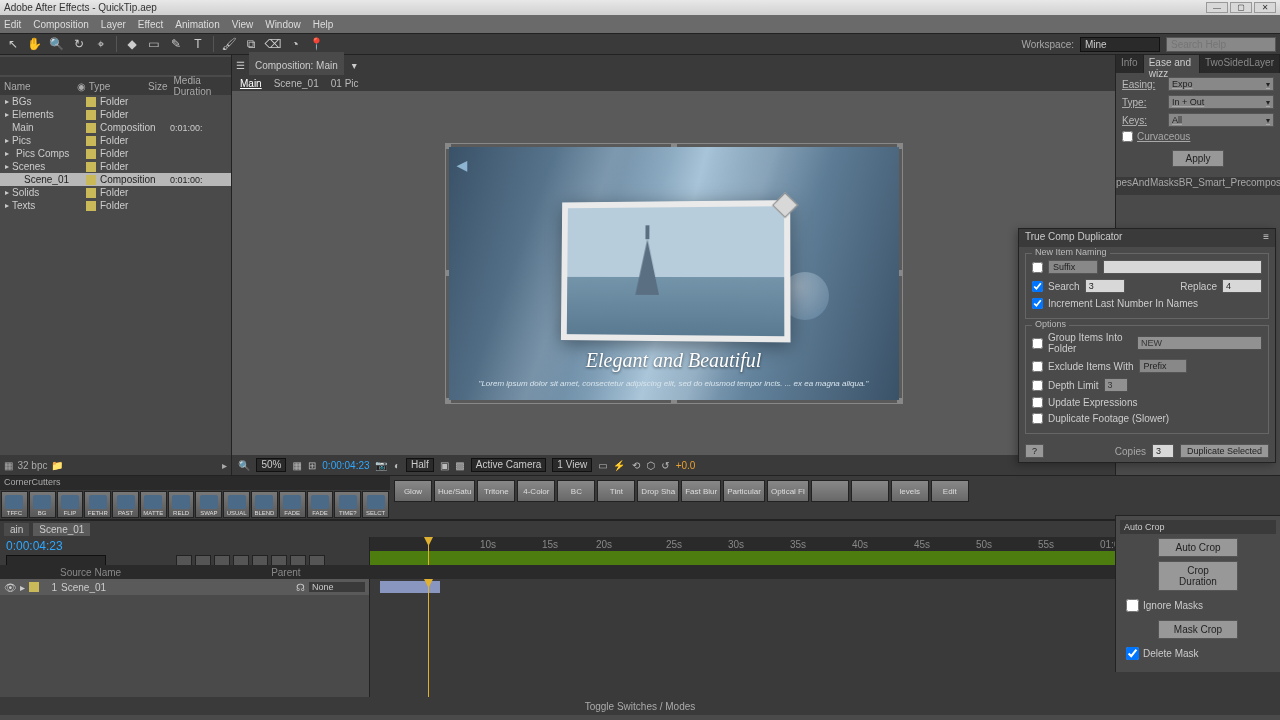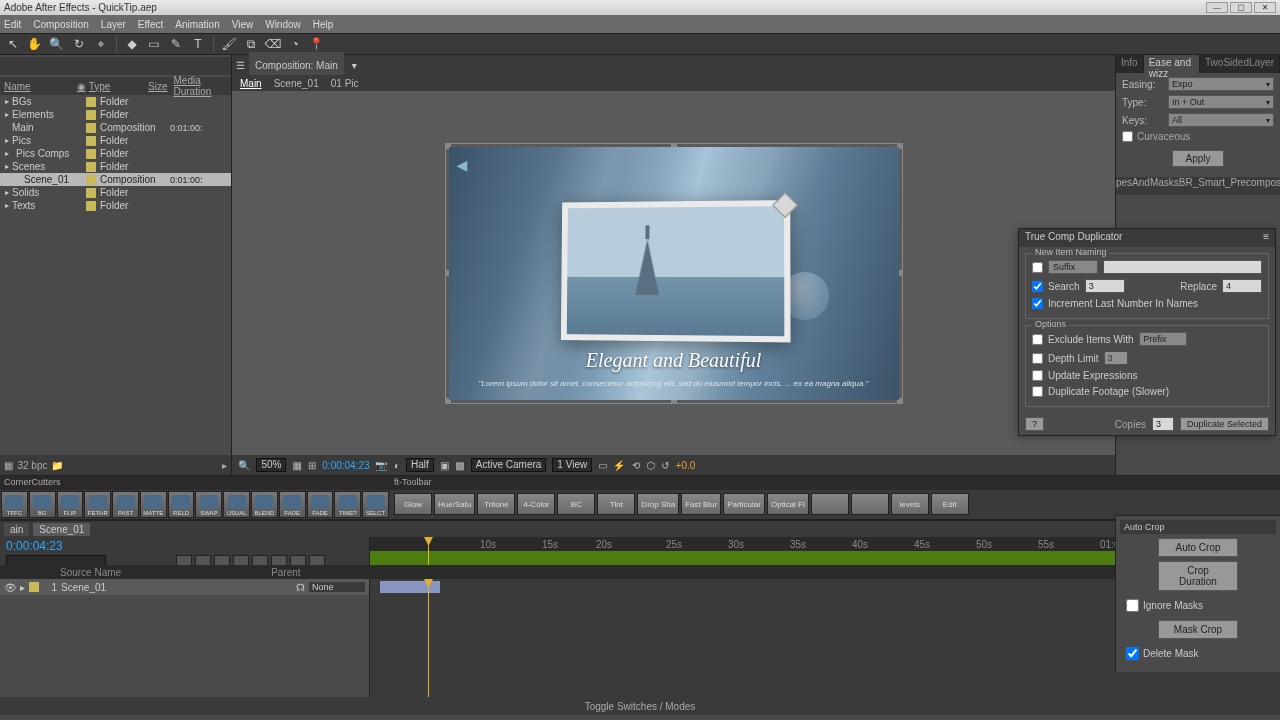--- a/index.html
+++ b/index.html
@@ -21,21 +21,21 @@
 
 .main-row { display: flex; height: 420px; }
 .left-col { width: 232px; display: flex; flex-direction: column; background: #4a4a4a; border-right: 1px solid #222; }
 .panel-tabs { height: 20px; background: #3a3a3a; display: flex; align-items: center; padding: 0 4px; font-size: 10px; color: #bbb; }
 .panel-tabs .tab { padding: 2px 6px; background: #4a4a4a; margin-right: 2px; }
 .panel-tabs .tab.dim { opacity: .6; }
 .proj-info { padding: 4px 6px; display: flex; gap: 6px; align-items: flex-start; }
 .proj-thumb { width: 28px; height: 22px; background: linear-gradient(#9db5c9,#6889a5); border: 1px solid #222; }
 .proj-meta { font-size: 9px; color: #bbb; line-height: 1.3; }
 .proj-search { height: 18px; background: #3a3a3a; margin: 2px 0; }
-.proj-header { height: 18px; background: #3a3a3a; display: flex; align-items: center; font-size: 9px; color: #aaa; text-decoration: underline; }
+.proj-header { height: 18px; background: #3a3a3a; display: flex; align-items: center; font-size: 9px; color: #aaa; }
 .proj-header .col-name { width: 90px; padding-left: 4px; }
 .proj-header .col-lbl { width: 14px; }
 .proj-header .col-type { width: 70px; }
 .proj-header .col-size { width: 30px; }
 .proj-list { flex: 1; overflow: hidden; }
 .proj-row { height: 13px; display: flex; align-items: center; font-size: 10px; color: #ccc; padding-left: 2px; }
 .proj-row.sel { background: #b8b8b8; color: #222; }
 .proj-row .twirl { width: 10px; text-align: center; font-size: 8px; }
 .proj-row .lbl { width: 10px; height: 10px; background: #c9b958; margin-right: 4px; }
 .proj-row .name { width: 74px; overflow: hidden; white-space: nowrap; }
@@ -66,21 +66,21 @@
 .bubble { position: absolute; right: 70px; bottom: 80px; width: 48px; height: 48px; border-radius: 50%; background: radial-gradient(circle at 35% 30%,rgba(255,255,255,.35),rgba(120,170,210,.25)); }
 .viewer-footer { height: 20px; background: #3a3a3a; display: flex; align-items: center; padding: 0 6px; gap: 6px; font-size: 9px; color: #bbb; }
 .vf-dd { background: #2a2a2a; border: 1px solid #111; color: #ccc; padding: 0 4px; height: 14px; }
 .vf-tc { color: #2ea8ff; }
 .vf-exp { color: #e8a030; }
 
 .right-col { width: 165px; display: flex; flex-direction: column; background: #4a4a4a; border-left: 1px solid #222; }
 .r-tabs { height: 18px; background: #3a3a3a; display: flex; font-size: 9px; }
 .r-tabs .rtab { padding: 2px 5px; background: #2a2a2a; color: #888; border-right: 1px solid #222; }
 .r-tabs .rtab.act { background: #4a4a4a; color: #ccc; }
-.r-body { padding: 4px 6px; font-size: 10px; }
+.r-body { padding: 4px 6px; font-size: 10px; text-decoration: underline; }
 .r-row { display: flex; align-items: center; margin-bottom: 4px; gap: 4px; }
 .r-row label { width: 42px; color: #bbb; }
 .r-row .dd { flex: 1; background: #888; border: 1px solid #555; color: #222; padding: 0 3px; height: 14px; font-size: 9px; display: flex; align-items: center; justify-content: space-between; }
 .r-row .dd::after { content: '▾'; font-size: 8px; }
 .r-chk { display: flex; align-items: center; gap: 4px; margin: 4px 0; font-size: 10px; }
 .r-chk input { width: 11px; height: 11px; }
 .r-btn { background: #989898; border: 1px solid #555; color: #222; padding: 2px 12px; font-size: 10px; cursor: pointer; }
 
 .mid-strip { height: 45px; background: #3a3a3a; border-top: 1px solid #222; border-bottom: 1px solid #222; display: flex; }
 .cc-panel { width: 390px; display: flex; flex-direction: column; }
@@ -174,20 +174,25 @@
   <div class="toolbtn">◆</div>
   <div class="toolbtn">▭</div>
   <div class="toolbtn">✎</div>
   <div class="toolbtn">T</div>
   <div class="sep"></div>
   <div class="toolbtn">🖌</div>
   <div class="toolbtn">⧉</div>
   <div class="toolbtn">⌫</div>
   <div class="toolbtn">◔</div>
   <div class="toolbtn">📍</div>
+  <div class="workspace-area">
+    <span>Workspace:</span>
+    <div class="workspace-dd">Mine</div>
+    <input class="search-help" placeholder="Search Help" style="">
+  </div>
 </div>
 
 <div class="main-row">
 
   <div class="left-col">
     <div class="proj-search"></div>
     <div class="proj-header">
       <div class="col-name">Name</div>
       <div class="col-lbl">◉</div>
       <div class="col-type">Type</div>
@@ -373,21 +378,20 @@
         <div class="cc-btn"><div class="ico"></div>SWAP</div>
         <div class="cc-btn"><div class="ico"></div>USUAL</div>
         <div class="cc-btn"><div class="ico"></div>BLEND</div>
         <div class="cc-btn"><div class="ico"></div>FADE</div>
         <div class="cc-btn"><div class="ico"></div>FADE</div>
         <div class="cc-btn"><div class="ico"></div>TIME?</div>
         <div class="cc-btn"><div class="ico"></div>SELCT</div>
       </div>
   </div>
   <div class="ft-panel">
-    <div class="cc-title">ft-Toolbar</div>
     <div class="ft-btns" id="ft-btns">
         <div class="ft-btn">Glow</div>
         <div class="ft-btn">Hue/Satu</div>
         <div class="ft-btn">Tritone</div>
         <div class="ft-btn">4-Color</div>
         <div class="ft-btn">BC</div>
         <div class="ft-btn">Tint</div>
         <div class="ft-btn">Drop Sha</div>
         <div class="ft-btn">Fast Blur</div>
         <div class="ft-btn">Particular</div>
@@ -484,20 +488,25 @@
       </div>
     <div class="fp-row">
         <input type="checkbox" checked="" style="">
         <span>Increment Last Number In Names</span>
       </div>
   </div>
   <div class="fp-group">
     <div class="fp-group-title">Options</div>
     <div class="fp-row">
         <input type="checkbox" style="">
+        <span>Group Items Into Folder</span>
+        <input class="fp-input" style="flex: 1 1 0%; opacity: 0.5;" disabled="" value="NEW">
+      </div>
+    <div class="fp-row">
+        <input type="checkbox" style="">
         <span>Exclude Items With</span>
         <div class="fp-dd" style="width:48px">Prefix</div>
       </div>
     <div class="fp-row">
         <input type="checkbox" style="">
         <span>Depth Limit</span>
         <input class="fp-input" style="width: 24px; opacity: 0.5;" disabled="" value="3">
       </div>
     <div class="fp-row">
         <input type="checkbox" style="">

